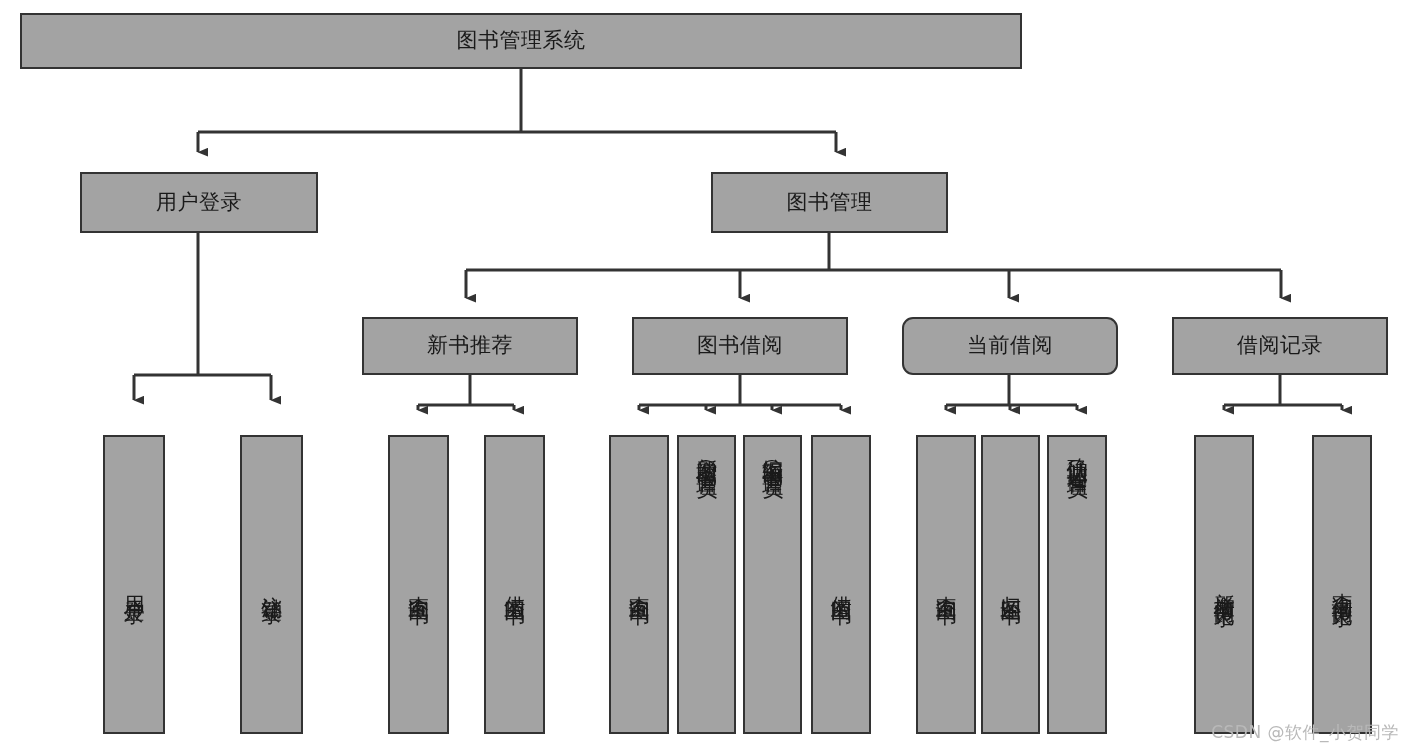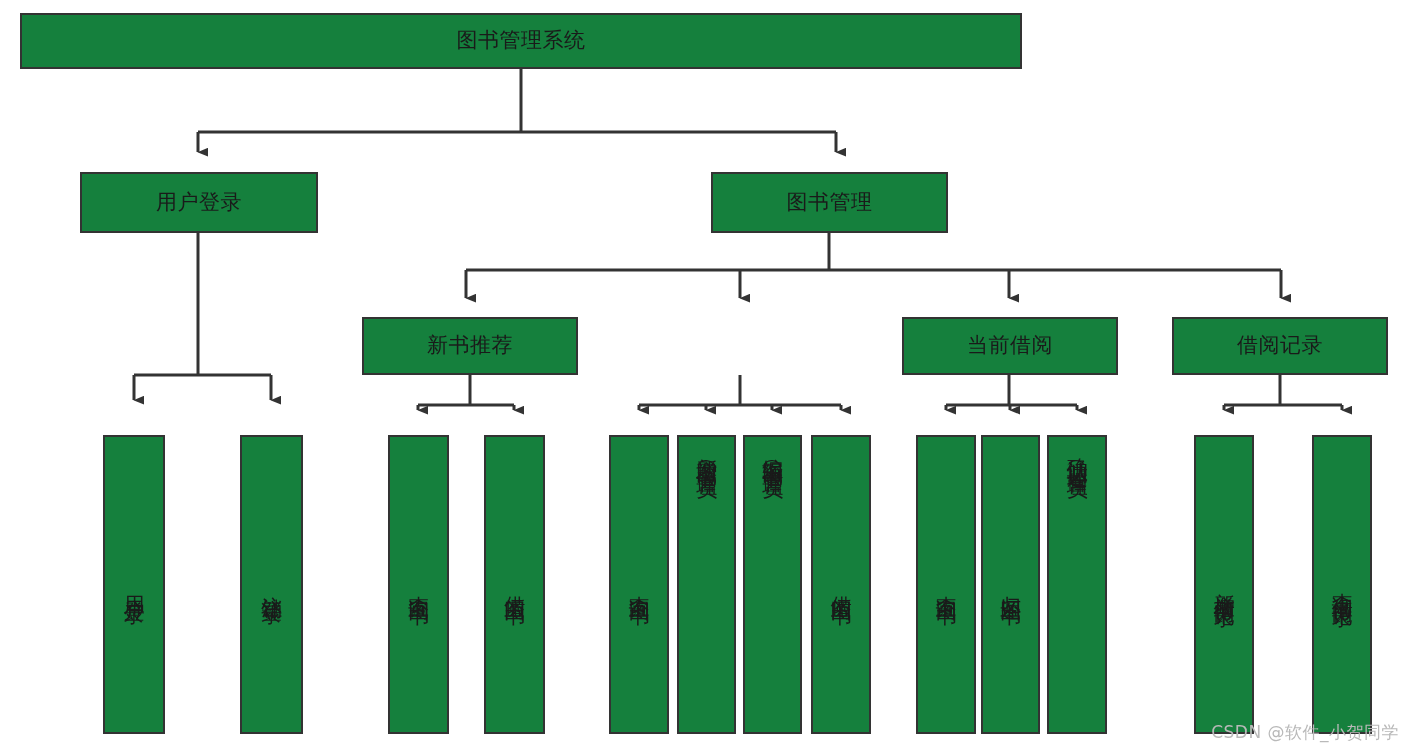--- a/index.html
+++ b/index.html
@@ -24,21 +24,21 @@
     left: 0;
     top: 0;
     width: 1405px;
     height: 747px;
     pointer-events: none;
   }
   .node {
     position: absolute;
     box-sizing: border-box;
     border: 2px solid #333333;
-    background: #15803d;
+    background: #a3a3a3;
     display: flex;
     align-items: center;
     justify-content: center;
     color: #1a1a1a;
   }
   .node.horiz .node-label {
     font-size: 21px;
     letter-spacing: 0.5px;
     line-height: 1.2;
     white-space: nowrap;
@@ -134,22 +134,25 @@
   </div>
 
   <div class="node horiz" style="left:711px; top:172px; width:237px; height:61px;">
     <span class="node-label">图书管理</span>
   </div>
 
   <div class="node horiz" style="left:362px; top:317px; width:216px; height:58px;">
     <span class="node-label">新书推荐</span>
   </div>
 
-
-  <div class="node horiz" style="left:902px; top:317px; width:216px; height:58px;">
+  <div class="node horiz" style="left:632px; top:317px; width:216px; height:58px;">
+    <span class="node-label">图书借阅</span>
+  </div>
+
+  <div class="node horiz" style="left:902px; top:317px; width:216px; height:58px;border-radius:11px;">
     <span class="node-label">当前借阅</span>
   </div>
 
   <div class="node horiz" style="left:1172px; top:317px; width:216px; height:58px;font-family:Liberation Serif, serif;">
     <span class="node-label">借阅记录</span>
   </div>
 
   <div class="node vert" style="left:103px; top:435px; width:62px; height:299px;">
     <span class="node-label">用户登录</span>
   </div>

